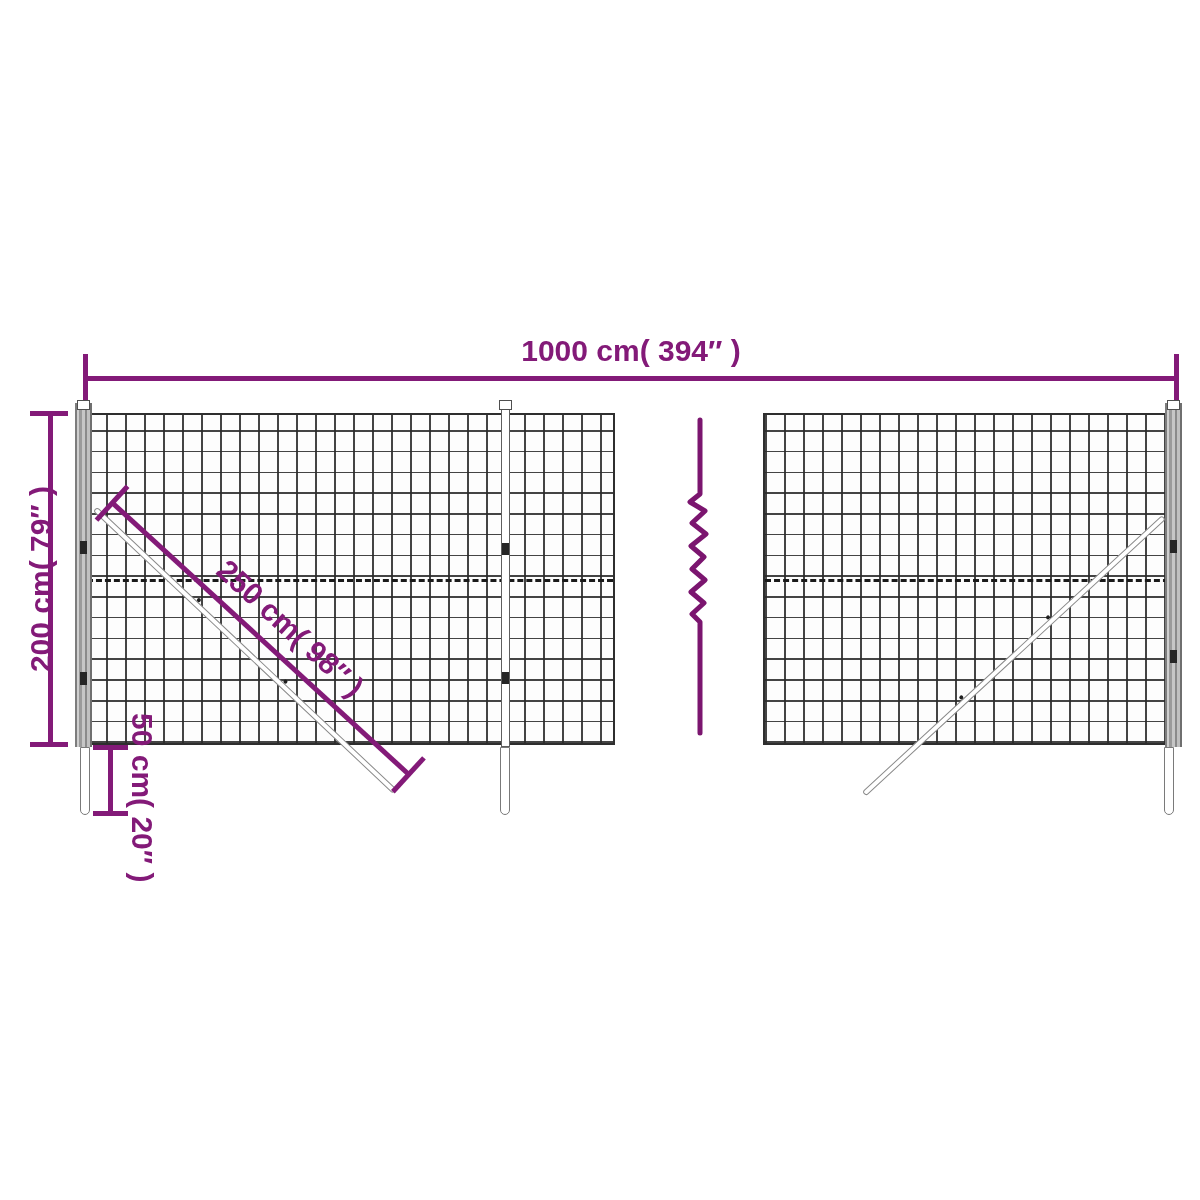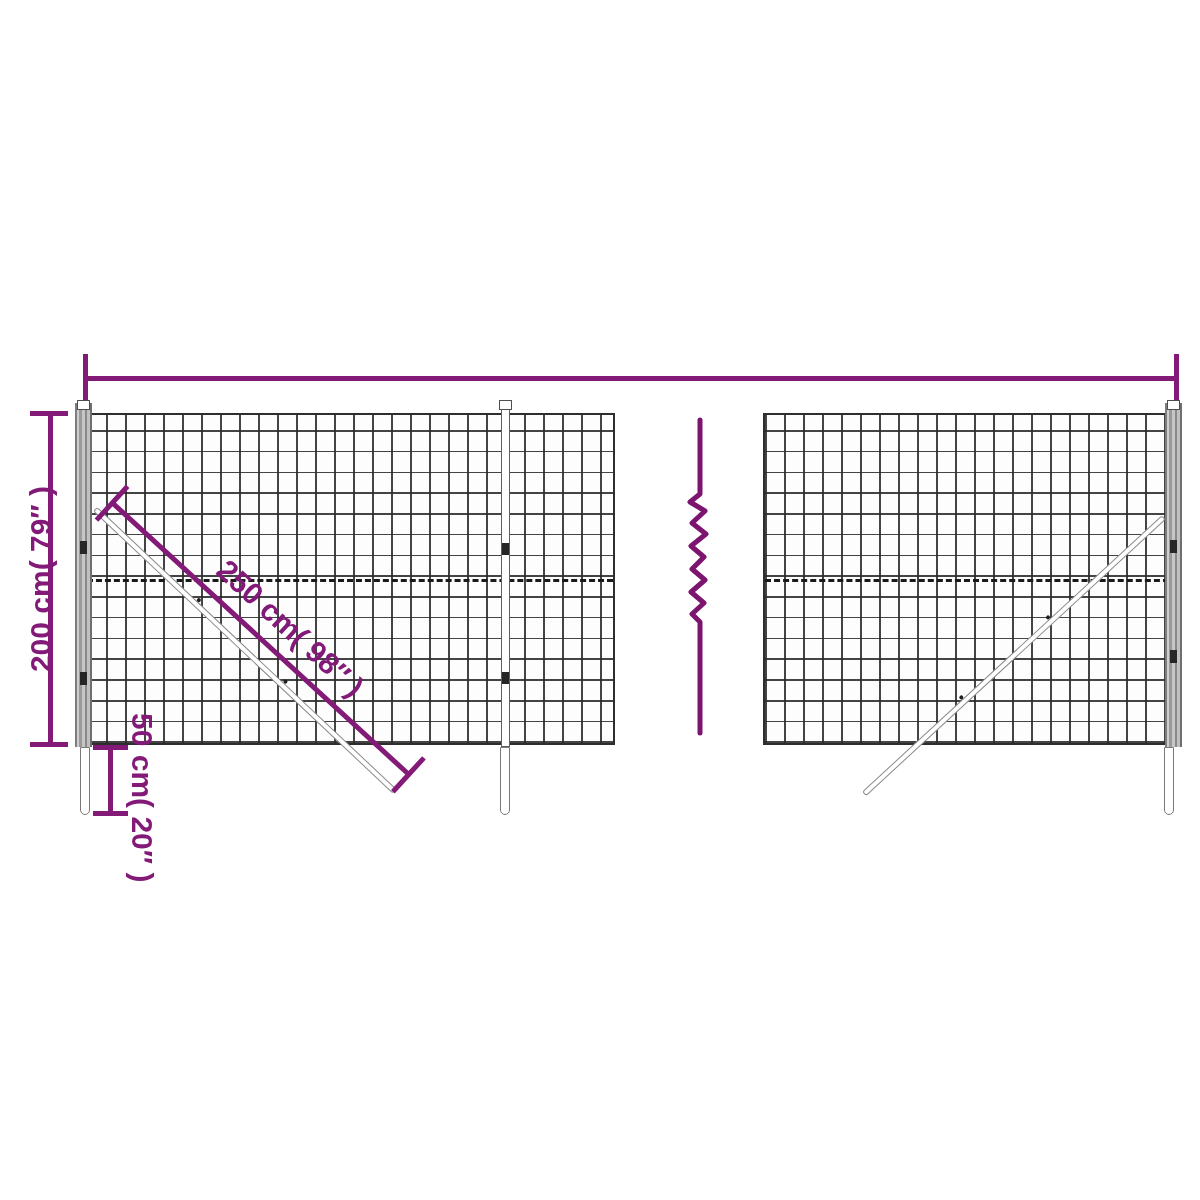--- a/index.html
+++ b/index.html
@@ -67,20 +67,21 @@
   .z7{z-index:7;}
 </style>
 </head>
 <body>
 
 <div id="canvas">
 
   <div class="abs dim z6" style="left:85px;top:376px;width:1092px;height:5px;"></div>
   <div class="abs dim z6" style="left:83px;top:354px;width:5px;height:46px;"></div>
   <div class="abs dim z6" style="left:1174px;top:354px;width:5px;height:46px;"></div>
+  <div class="abs dim-label dim-h-label z7" style="left:85px;top:334px;width:1092px;">1000 cm( 394″ )</div>
 
   <div class="abs dim z6" style="left:48px;top:413px;width:5px;height:332px;"></div>
   <div class="abs dim z6" style="left:30px;top:411px;width:38px;height:5px;"></div>
   <div class="abs dim z6" style="left:30px;top:742px;width:38px;height:5px;"></div>
   <div class="abs dim-label rot-ccw z7" style="left:24px;top:745px;width:332px;">200 cm( 79″ )</div>
 
   <div>
     <div class="abs mesh" style="left:85px;top:413px;width:530px;height:332px;">
       <div class="midwire"></div>
     </div>

